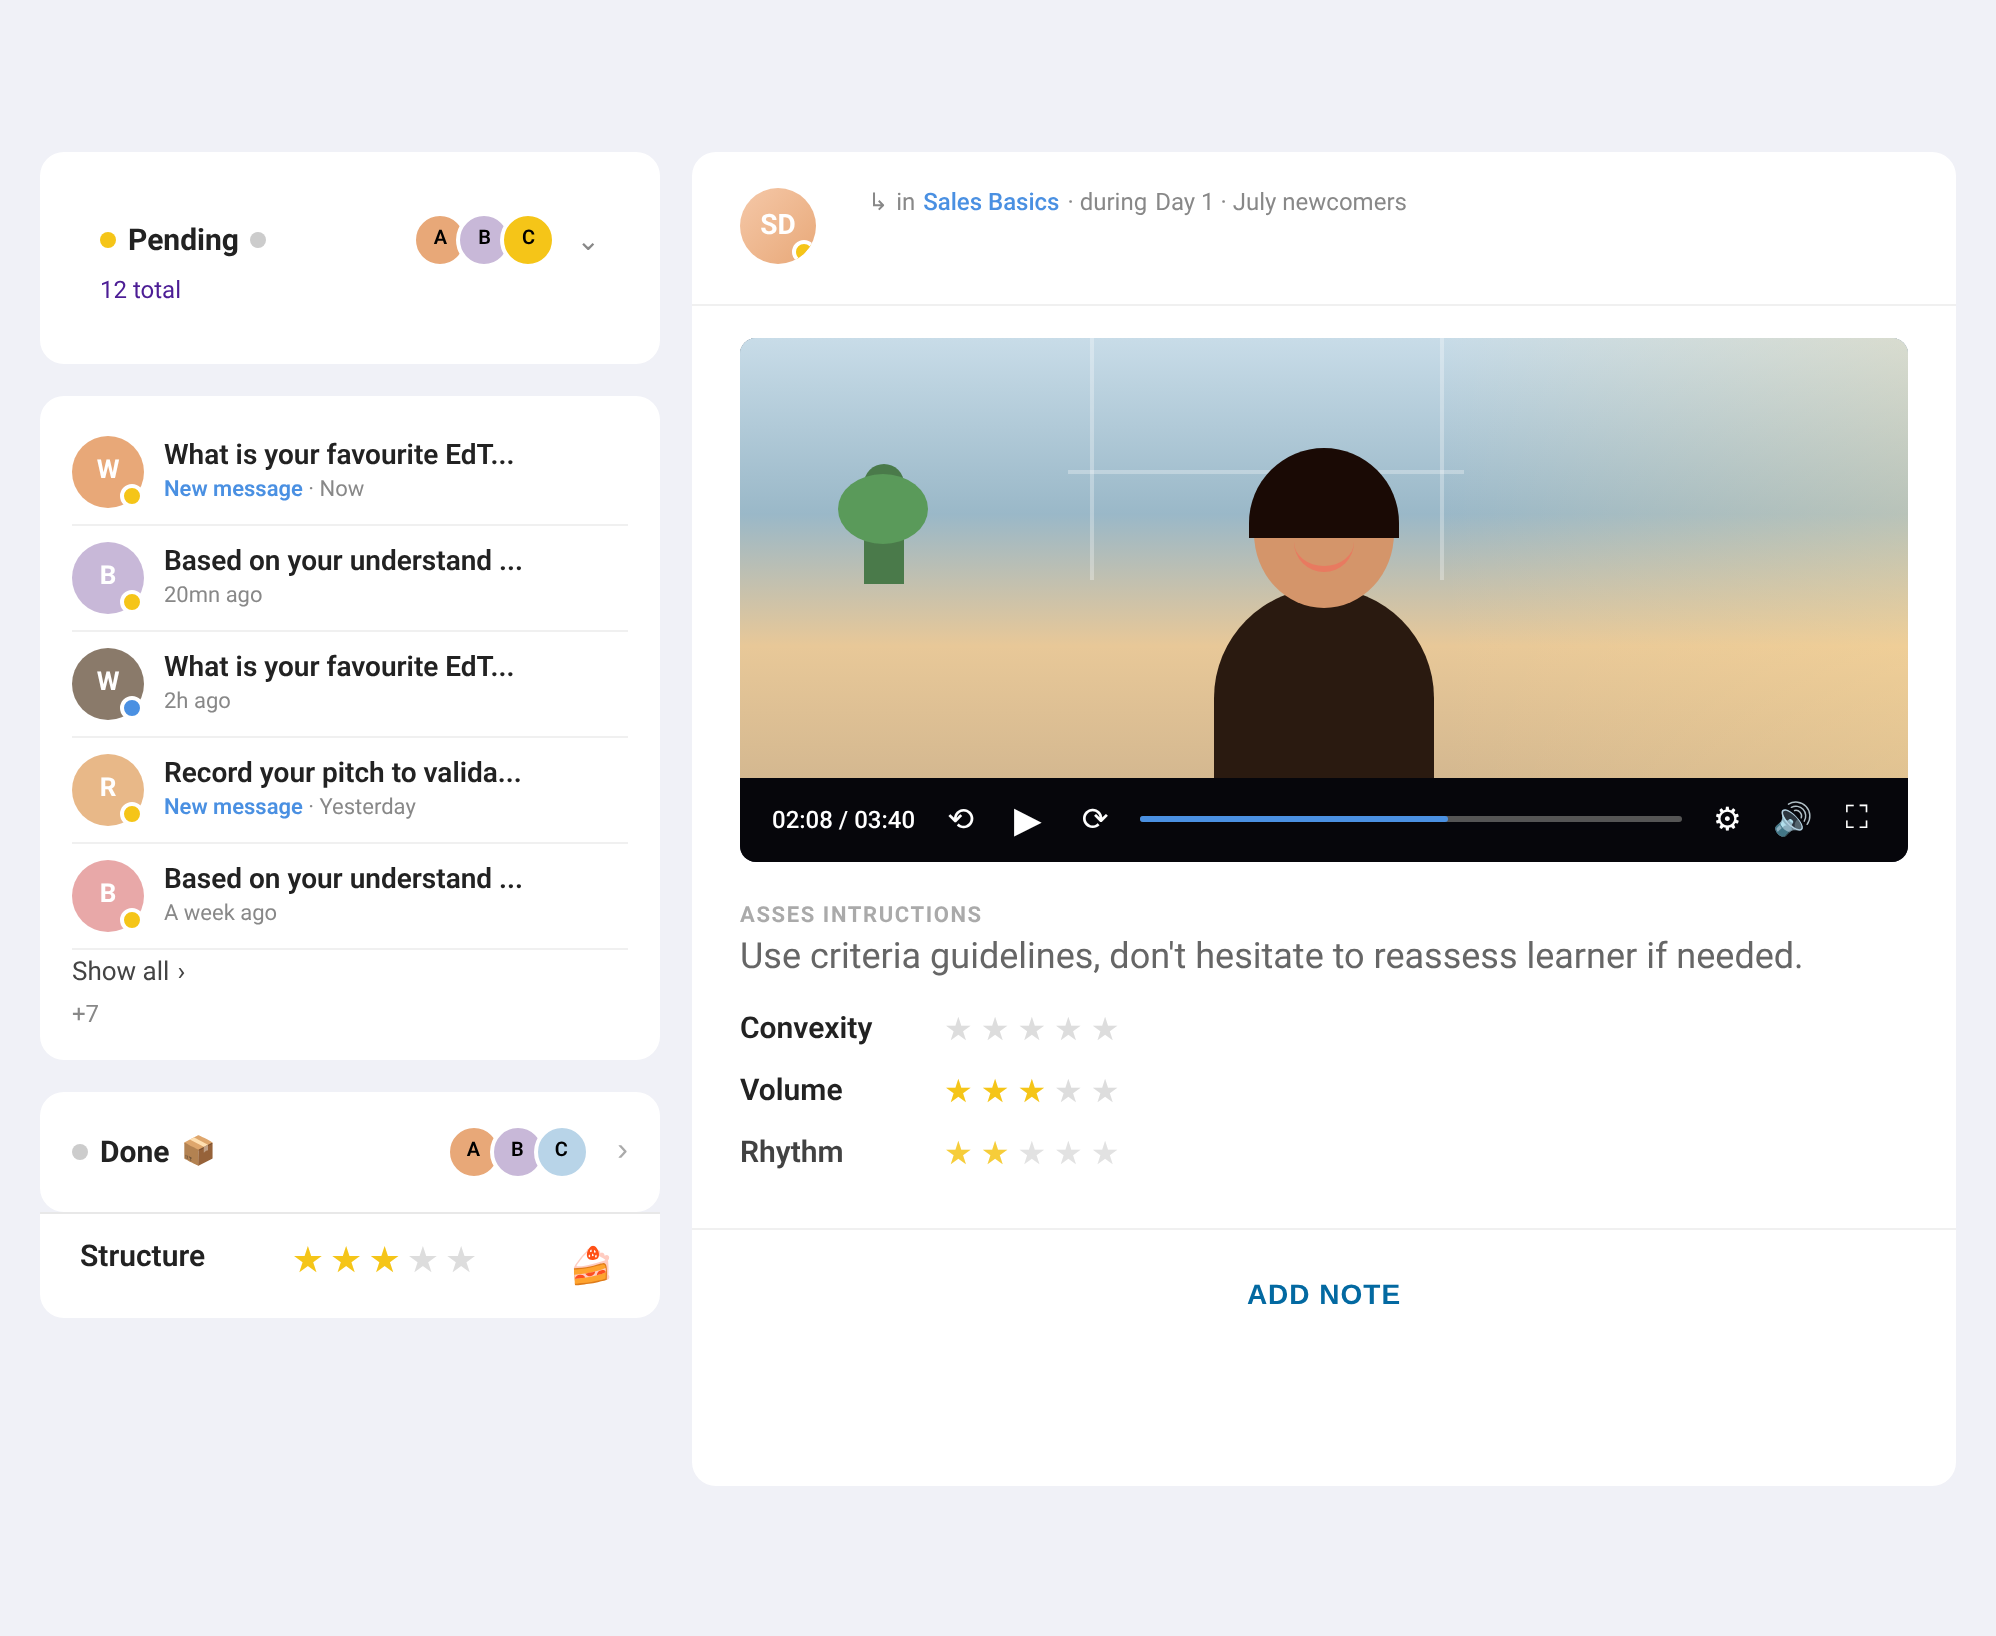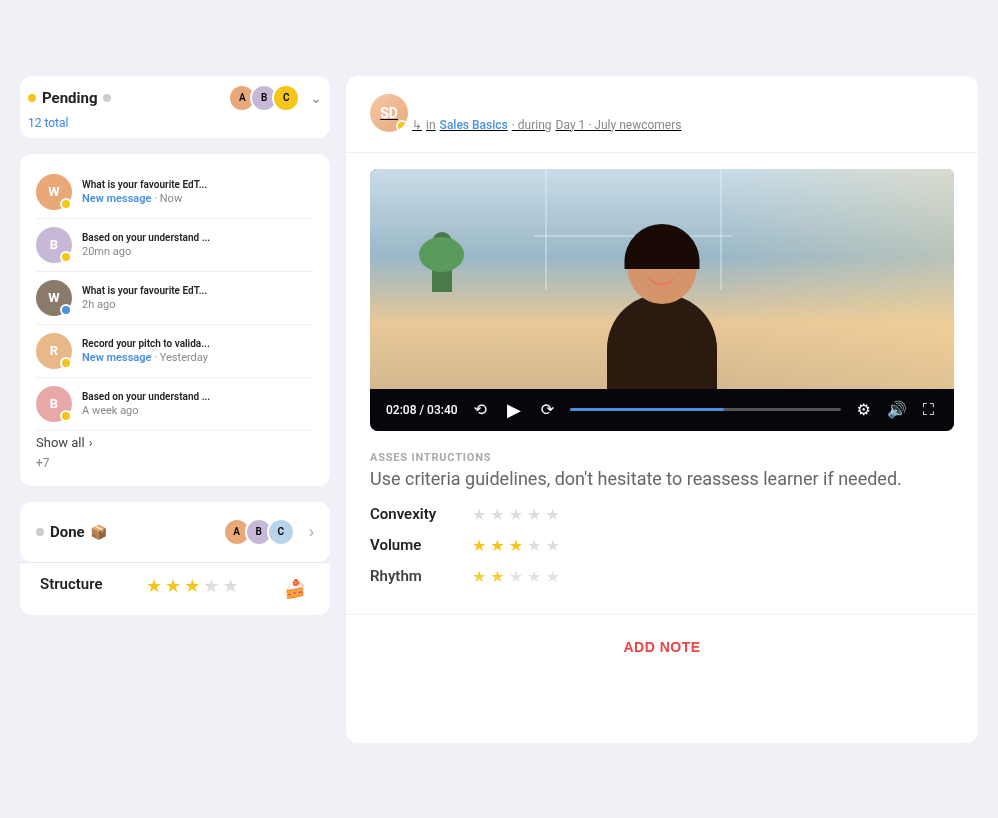--- a/index.html
+++ b/index.html
@@ -20,21 +20,21 @@
     }
 
     
     .left-panel {
       width: 310px;
       flex-shrink: 0;
     }
     .pending-card {
       background: #fff;
       border-radius: 12px;
-      padding: 8px;
+      padding: 30px;
       margin-bottom: 16px;
     }
     .pending-header {
       display: flex;
       align-items: center;
       justify-content: space-between;
       margin-bottom: 4px;
     }
     .pending-title {
       display: flex;
@@ -78,21 +78,21 @@
     .chevron-btn {
       background: none;
       border: none;
       cursor: pointer;
       color: #888;
       font-size: 14px;
       margin-left: 6px;
     }
     .pending-total {
       font-size: 12px;
-      color: #3b82f6;
+      color: #4c1d95;
       margin-top: 2px;
     }
 
     .conversations-card {
       background: #fff;
       border-radius: 12px;
       padding: 12px 16px;
       margin-bottom: 16px;
     }
     .conv-item {
@@ -116,21 +116,21 @@
       position: absolute;
       bottom: 0;
       right: 0;
       width: 12px;
       height: 12px;
       border-radius: 50%;
       border: 2px solid #fff;
     }
     .conv-info { flex: 1; min-width: 0; }
     .conv-title {
-      font-size: 10px;
+      font-size: 14px;
       font-weight: 600;
       color: #222;
       white-space: nowrap;
       overflow: hidden;
       text-overflow: ellipsis;
     }
     .conv-meta {
       font-size: 11px;
       color: #888;
       margin-top: 2px;
@@ -207,24 +207,23 @@
       border-radius: 12px;
       overflow: hidden;
       padding: 0 0 80px;
     }
     .rp-header {
       padding: 18px 24px 14px;
       border-bottom: 1px solid #f0f0f0;
     }
     .rp-user-row {
       display: flex;
-      align-items: flex-end;
-      gap: 4px;
+      align-items: flex-start;
+      gap: 26px;
       margin-bottom: 6px;
-      text-decoration: underline;
     }
     .rp-avatar {
       width: 38px;
       height: 38px;
       border-radius: 50%;
       overflow: hidden;
       flex-shrink: 0;
       position: relative;
     }
     .rp-avatar .badge {
@@ -373,21 +372,21 @@
     
     .add-note-bar {
       padding: 16px 24px 0;
       border-top: 1px solid #f0f0f0;
       display: flex;
       justify-content: center;
     }
     .add-note-btn {
       background: none;
       border: none;
-      color: #ef4444;
+      color: #0369a1;
       font-size: 14px;
       font-weight: 700;
       letter-spacing: 0.5px;
       cursor: pointer;
       padding: 8px 24px;
       text-transform: uppercase;
     }
 
     .rp-avatar-bg {
       width: 100%;

